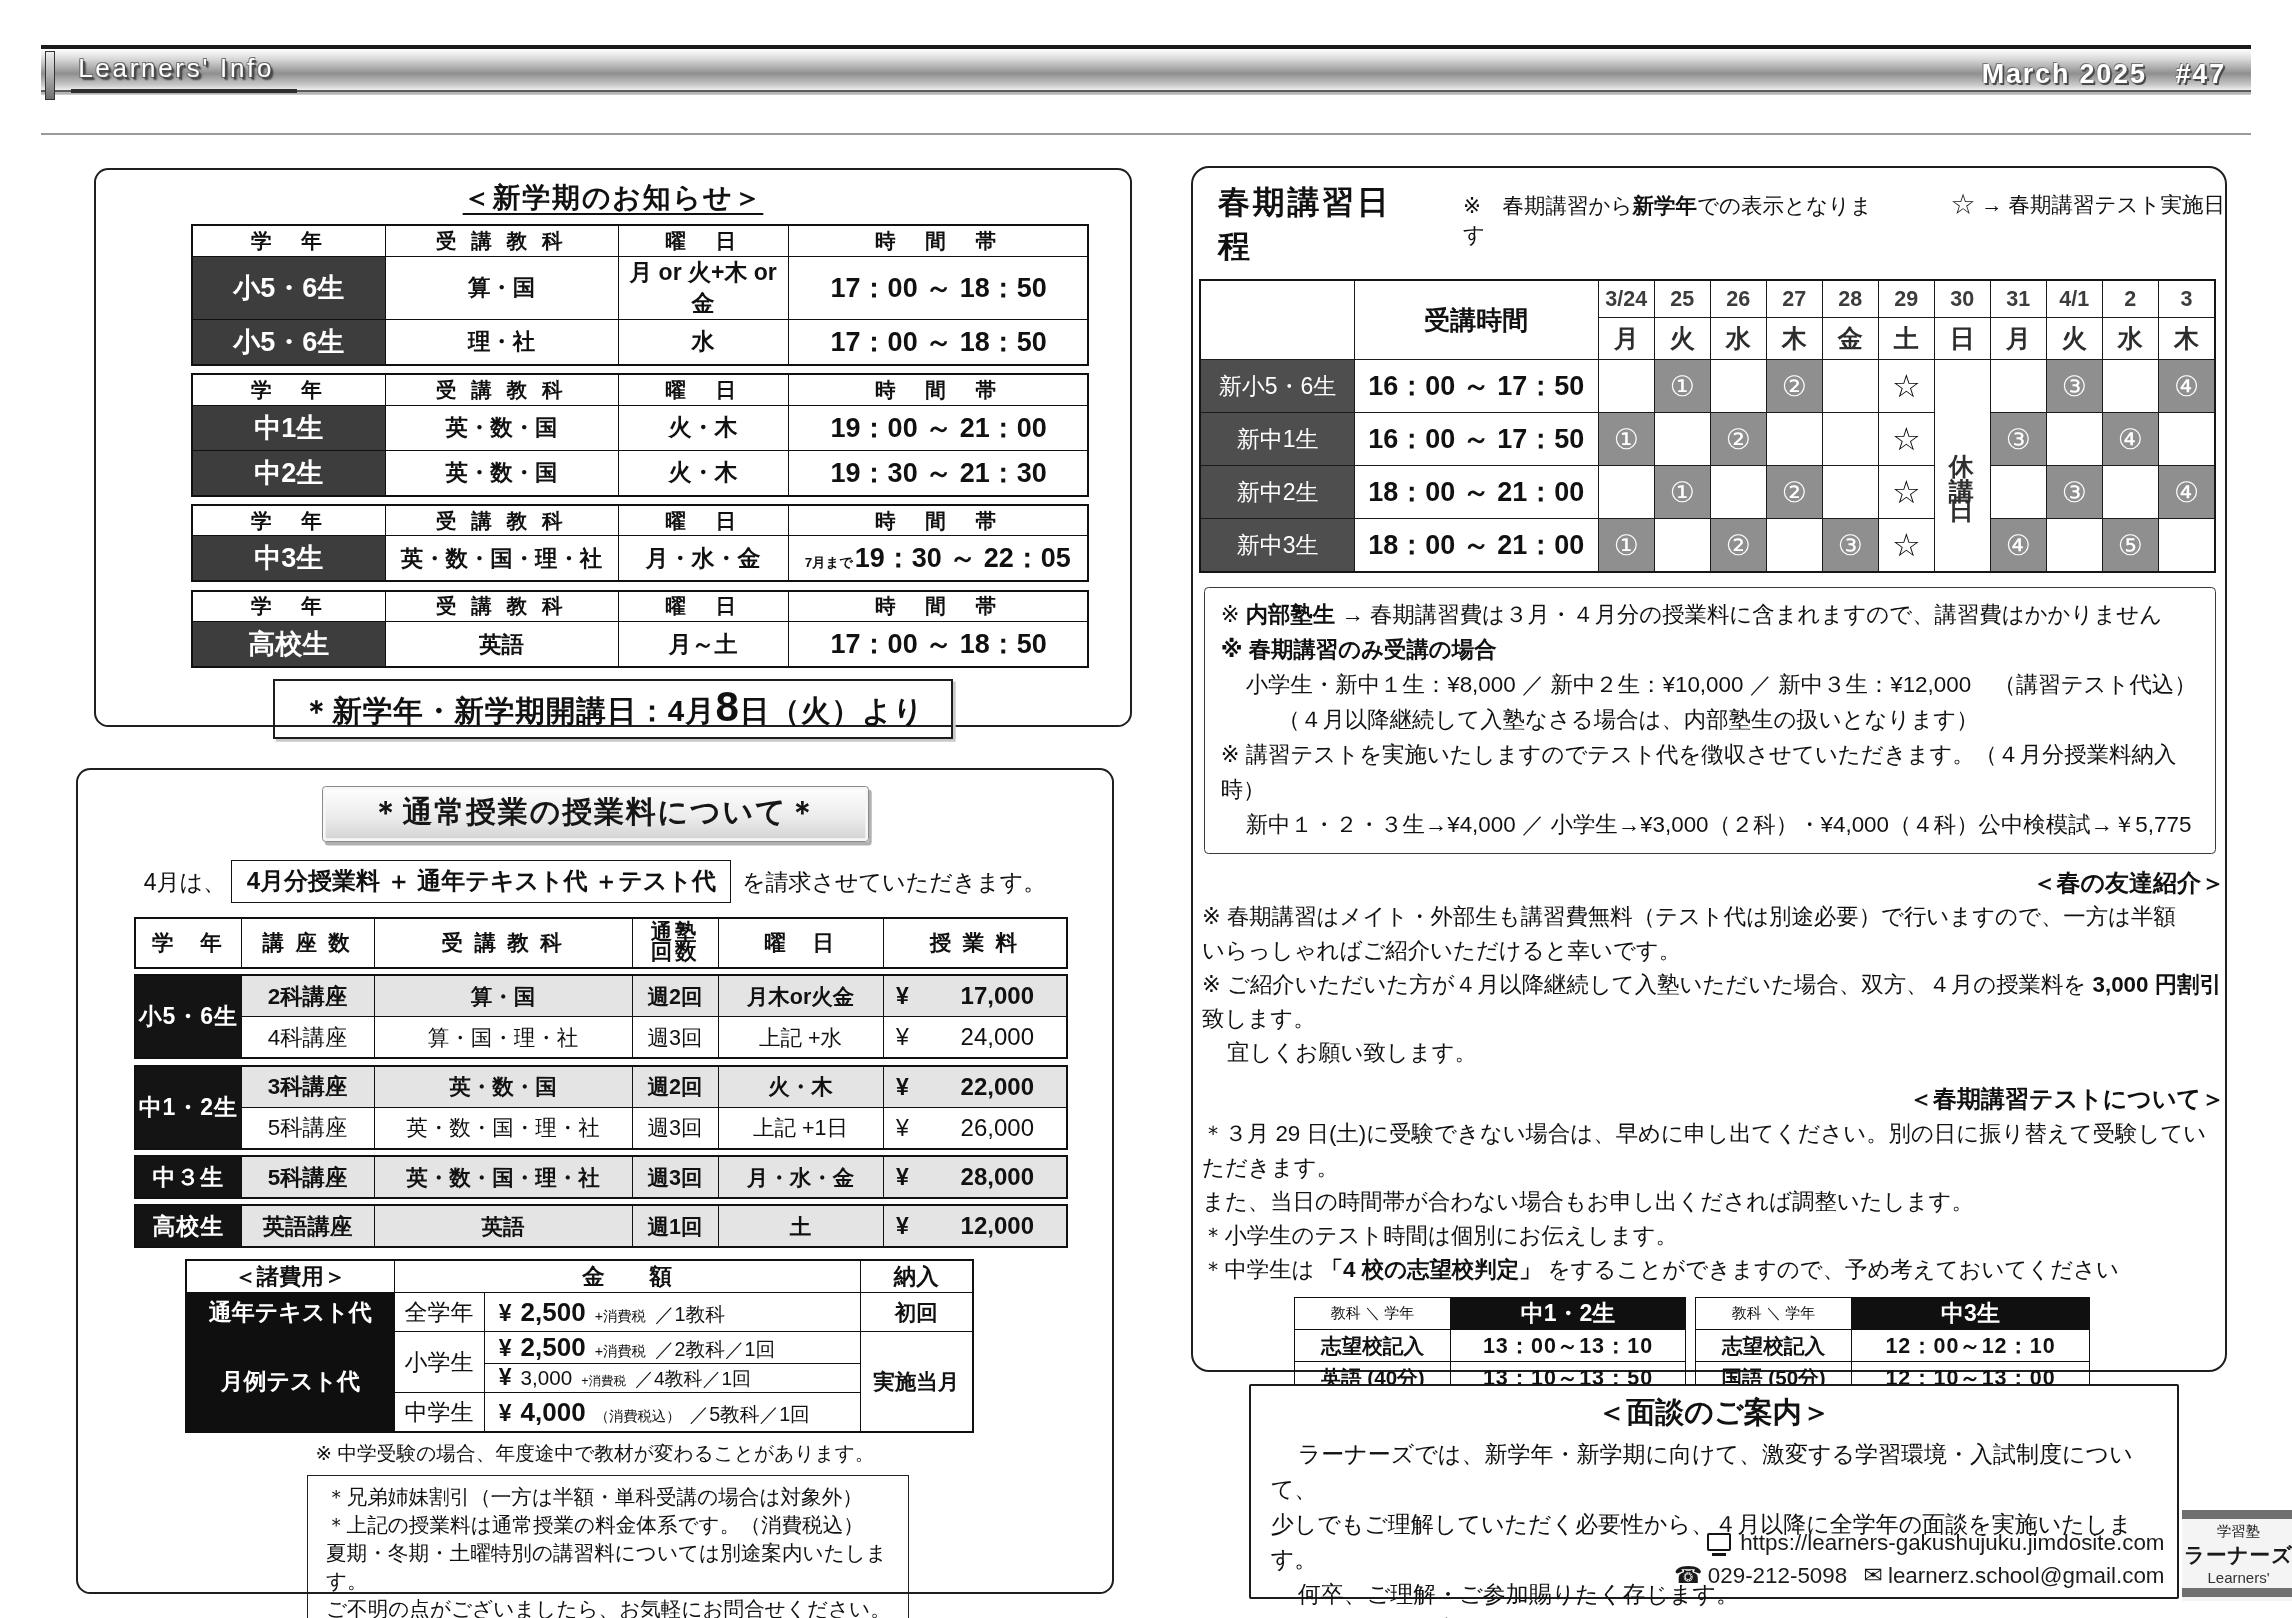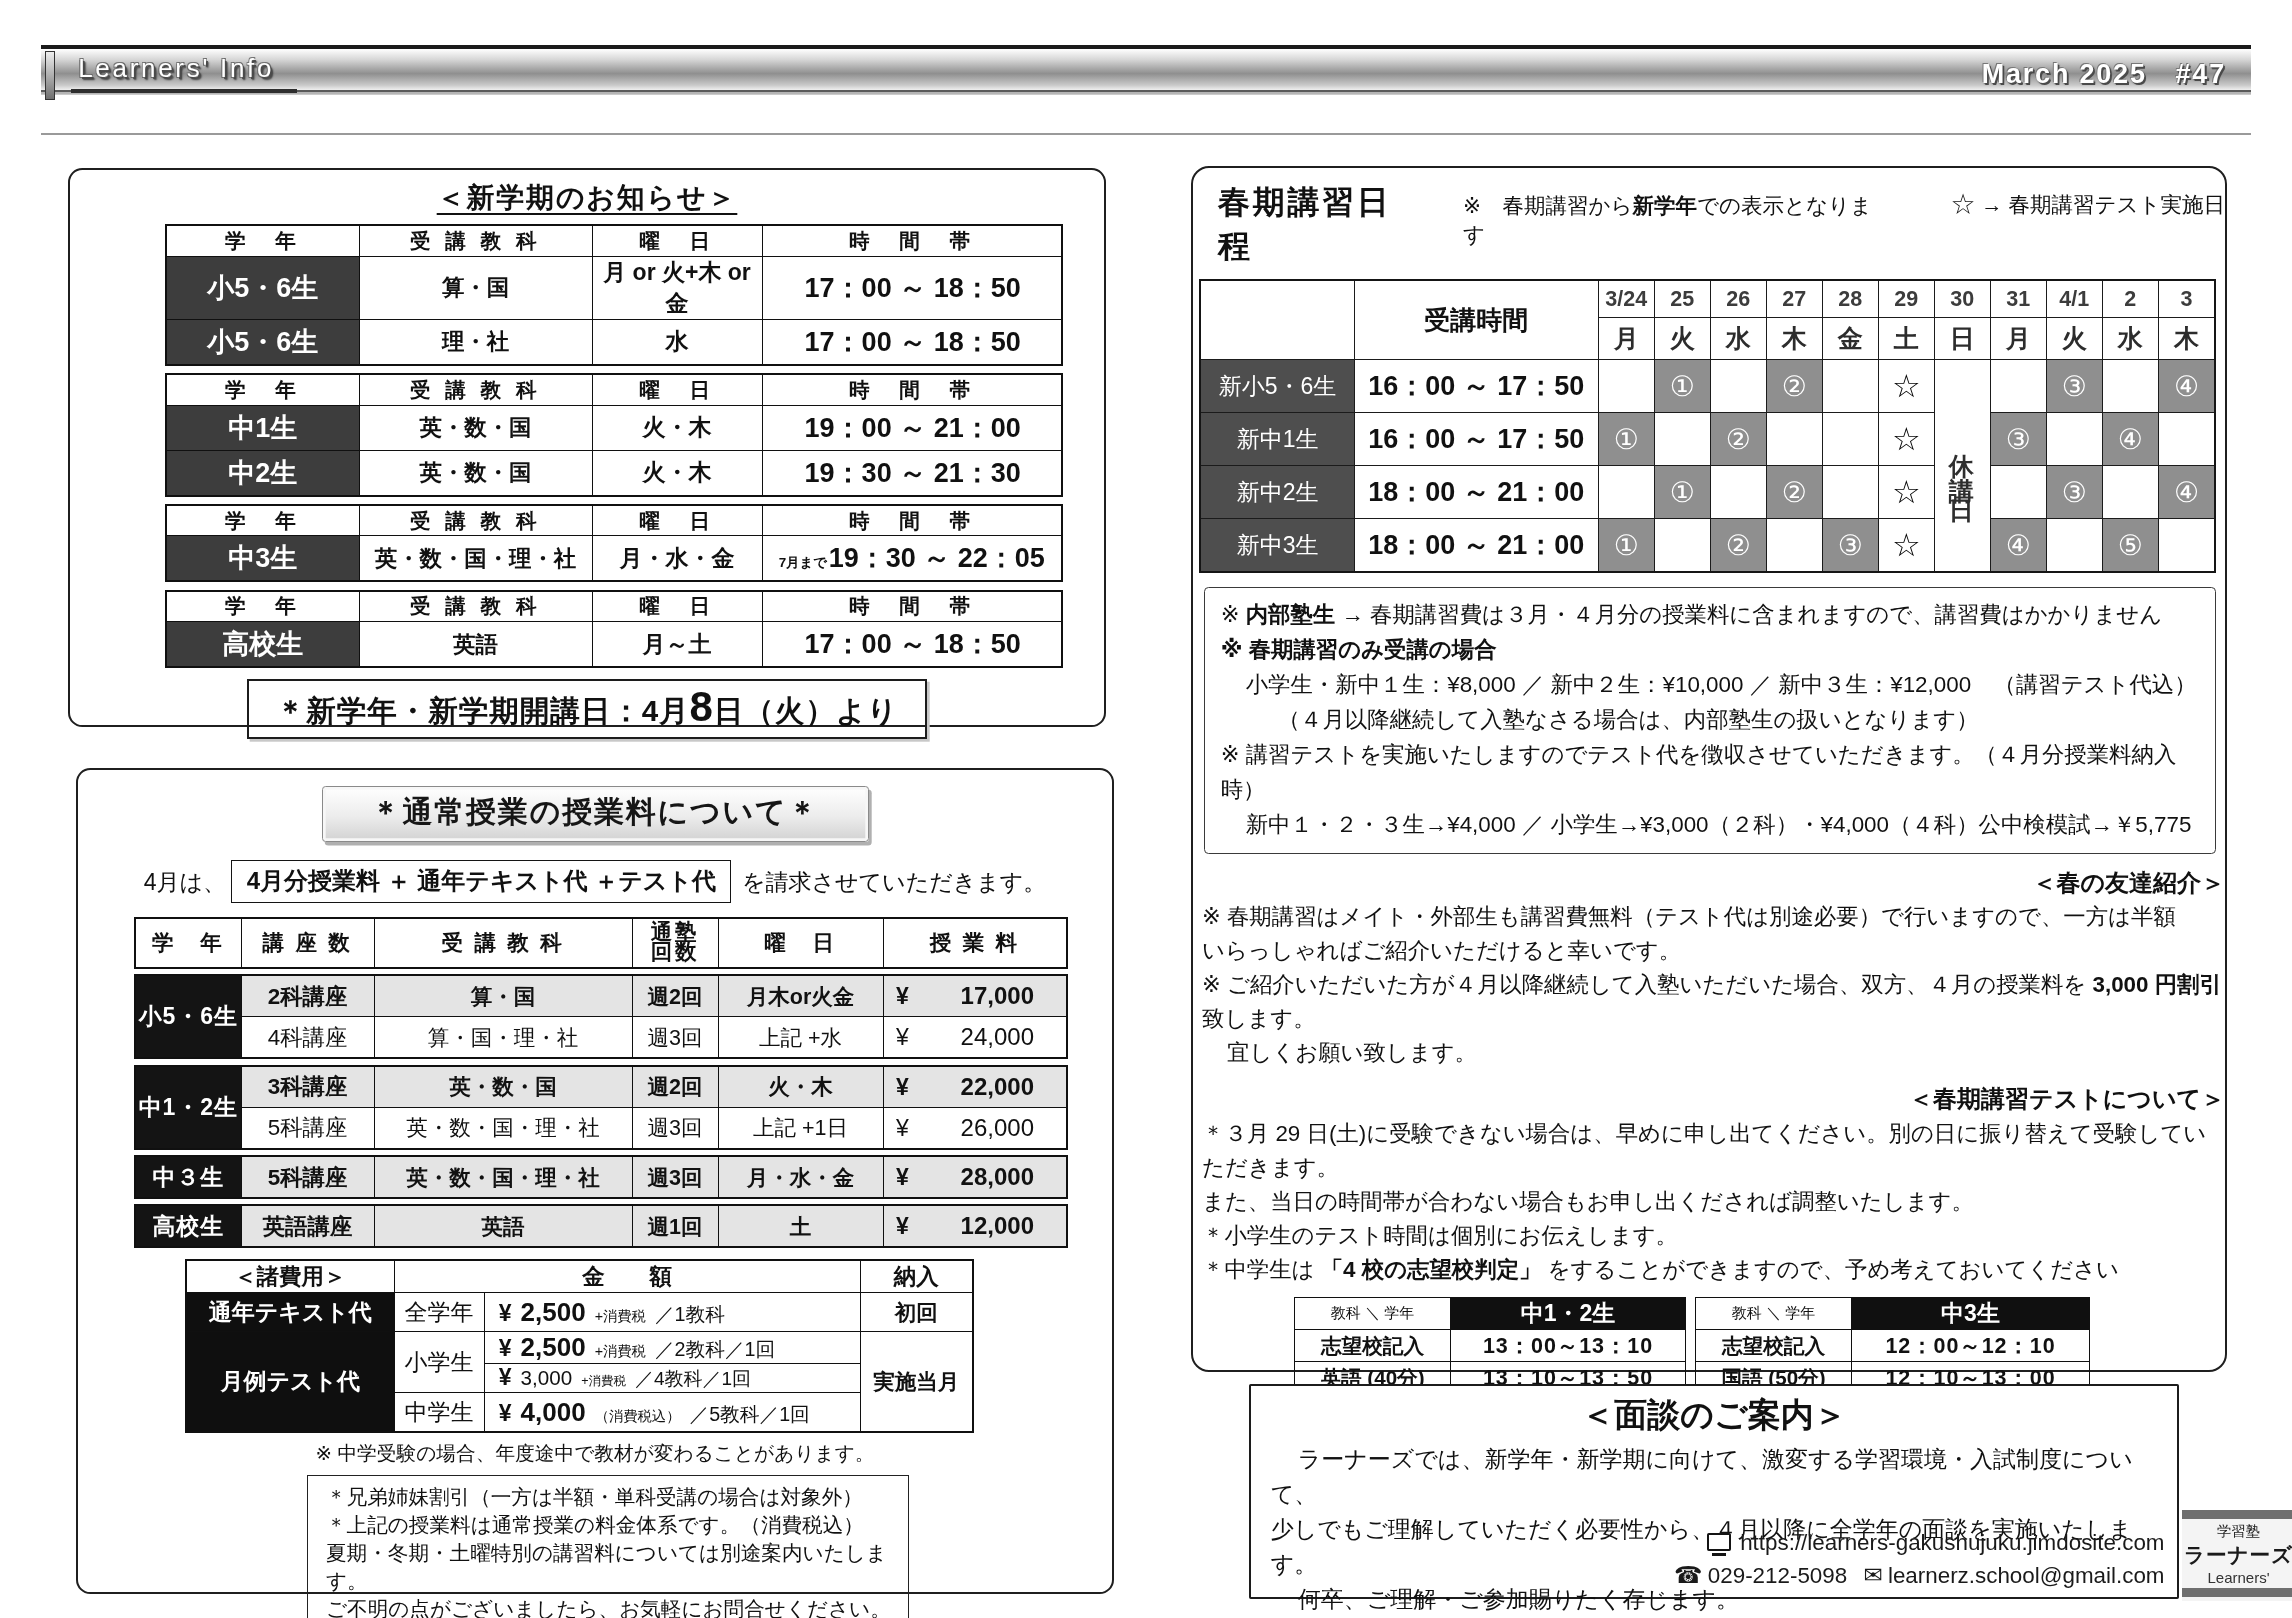--- a/index.html
+++ b/index.html
@@ -24,21 +24,21 @@
   .hdr-issue{
     position:absolute;right:25px;top:7.2px;font-size:27px;font-weight:bold;color:#fff;letter-spacing:1.8px;
     text-shadow:1.8px 1.8px 0 #4a4a4a,-0.9px -0.9px 0 #777,0.9px 0.9px 1.8px #333;
   }
   .hdr-line{position:absolute;left:41px;top:133px;width:2210px;height:1.8px;background:#9a9a9a;}
 
   
   .panel{position:absolute;background:#fff;border:2.7px solid #1f1f1f;border-radius:14.3px;}
 
   
-  .p-announce{left:68px;top:168px;width:1034px;height:555px;}
+  .p-announce{left:94px;top:168px;width:1034px;height:555px;}
   .ann-title{margin:9px 0 7.2px 0;text-align:center;font-size:28px;font-weight:bold;
     text-decoration:underline;text-underline-offset:6.3px;letter-spacing:1.8px;}
   .ann-wrap{margin-left:95px;width:897px;}
   table.t1{border-collapse:collapse;border:2.7px solid #101010;table-layout:fixed;width:896px;margin-bottom:7.2px;}
   .t1 th{border:1.8px solid #101010;background:#fff;font-size:20.6px;font-weight:bold;height:29.6px;letter-spacing:4.5px;padding:0;}
   .t1 td{border:1.8px solid #101010;text-align:center;padding:0;height:44px;}
   .t1 .grade{background:#3d3d3d;color:#fff;font-weight:bold;font-size:27px;}
   .t1 .subj{font-weight:bold;font-size:22.4px;}
   .t1 .days{font-weight:bold;font-size:23px;}
   .t1 .time{font-weight:bold;font-size:27px;white-space:nowrap;}
@@ -114,21 +114,21 @@
   .tt-wrap{display:flex;gap:9px;margin:10.7px 0 0 101px;}
   table.tt{border-collapse:collapse;border:1.8px solid #101010;table-layout:fixed;}
   .tt td{border:1.8px solid #101010;text-align:center;padding:0;height:31px;}
   .tt .corner{font-size:15px;}
   .tt .tgrade{background:#101010;color:#fff;font-weight:bold;font-size:23px;}
   .tt .tsub{font-weight:bold;font-size:20.6px;}
   .tt .ttime{font-weight:bold;font-size:21.5px;letter-spacing:0.9px;}
 
   
   .p-interview{left:1249px;top:1384px;width:926px;height:211px;border:2.7px solid #1c1c1c;border-radius:1.8px;position:absolute;background:#fff;}
-  .iv-title{text-align:center;font-size:33px;font-weight:bold;margin-top:7.2px;}
+  .iv-title{text-align:center;font-size:29px;font-weight:bold;margin-top:7.2px;}
   .iv-body{font-size:23px;line-height:35px;margin:3.6px 0 0 19.7px;}
   .iv-ind{text-indent:27px;}
   .contact{position:absolute;right:12.5px;bottom:5.4px;text-align:right;font-size:22.4px;line-height:32px;color:#1a1a1a;}
   .pc-icon{display:inline-block;width:19.7px;height:13.4px;border:2.7px solid #141414;border-radius:1.8px;
     position:relative;margin-right:9px;vertical-align:-0.9px;background:#fff;}
   .pc-icon::after{content:'';position:absolute;left:2.7px;right:2.7px;bottom:-7.2px;height:2.7px;background:#141414;}
   .c-ic{font-size:23px;margin:0 5.4px 0 16px;}
 
   
   .logo{position:absolute;left:2182px;top:1510px;width:113px;height:91px;background:#f4f4f4;text-align:center;}

